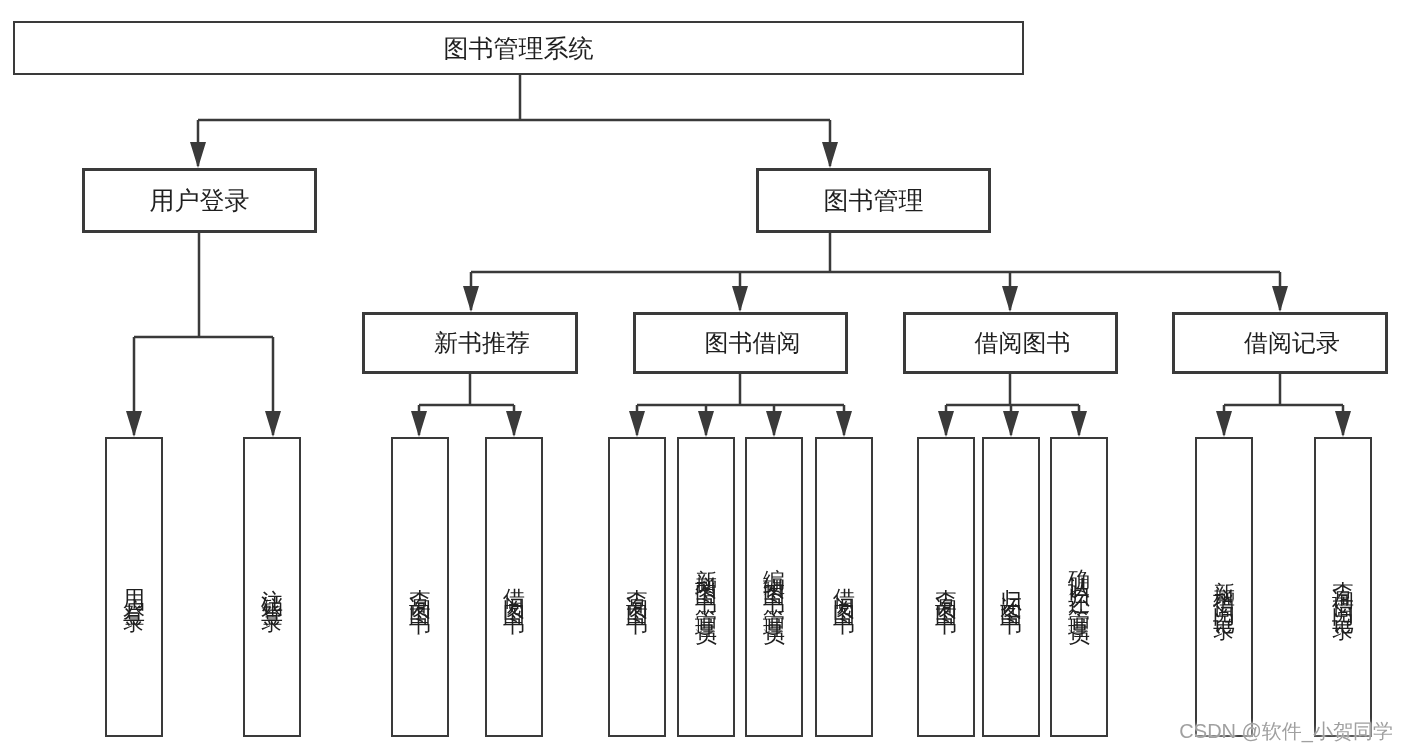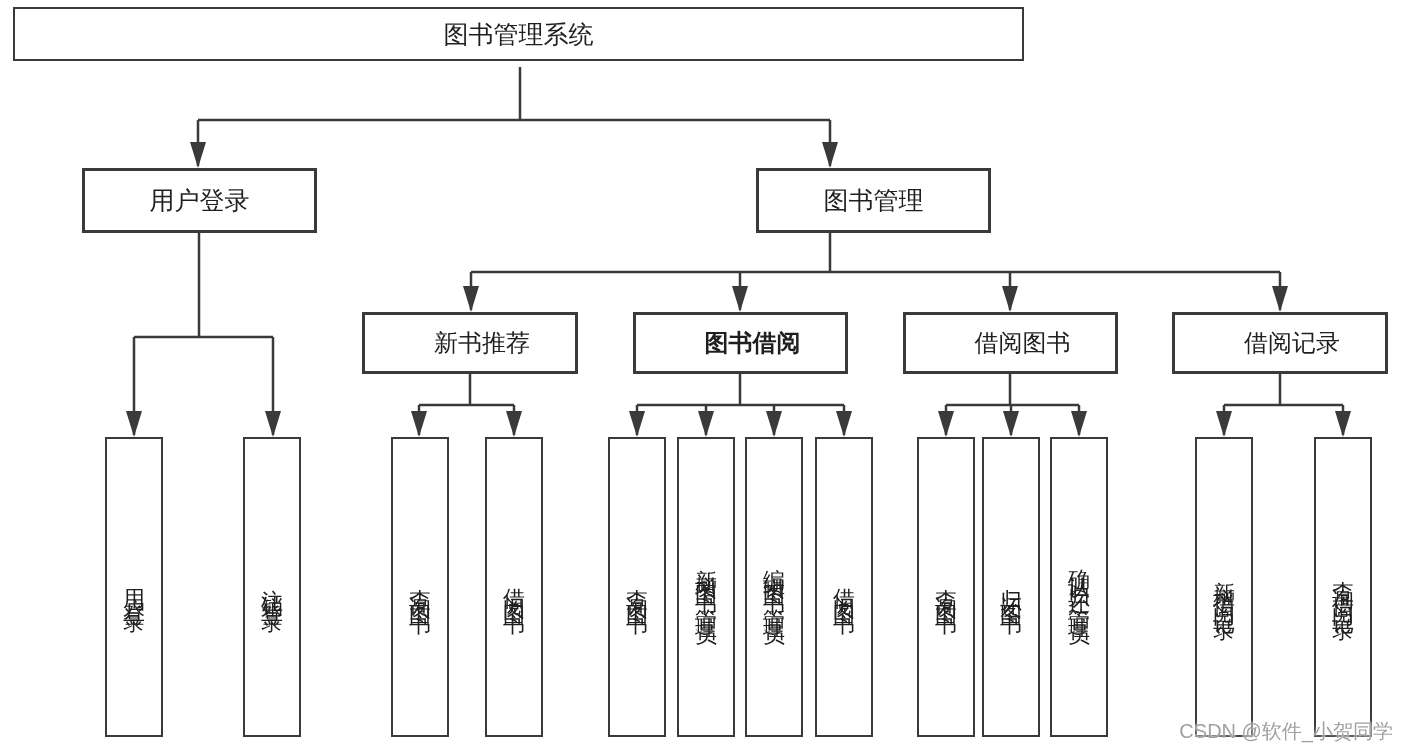--- a/index.html
+++ b/index.html
@@ -37,34 +37,34 @@
     display: flex;
     align-items: center;
     justify-content: center;
     z-index: 1;
     color: var(--text);
   }
 
   .h-label { white-space: nowrap; }
 
   
-  .n-root  { left: 13px;  top: 7px;  width: 1011px; height: 54px; border-width: 2px; }
+  .n-root  { left: 13px;  top: 21px;  width: 1011px; height: 54px; border-width: 2px; }
   .n-root .h-label { font-size: 25px; }
 
   
   .n-l2 { top: 168px; height: 65px; border-width: 3px; }
   .n-l2 .h-label { font-size: 25px; }
   .n-user-login { left: 82px;  width: 235px; }
   .n-book-mgmt  { left: 712px; width: 235px; margin-left: 44px; }
 
   
   .n-l3 { top: 312px; height: 62px; border-width: 3px; padding-left: 24px; }
   .n-l3 .h-label { font-size: 24px; }
   .n-l3-recommend { left: 362px;  width: 216px; }
-  .n-l3-borrow    { left: 633px;  width: 215px; font-weight: bold; }
+  .n-l3-borrow    { left: 633px;  width: 215px; }
   .n-l3-current   { left: 903px;  width: 215px; }
   .n-l3-records   { left: 1172px; width: 216px; }
 
   
   .leaf { top: 437px; width: 58px; height: 300px; border-width: 2px; }
   .v-label {
     writing-mode: vertical-rl;
     text-orientation: mixed;
     font-size: 22px;
     line-height: 1;

